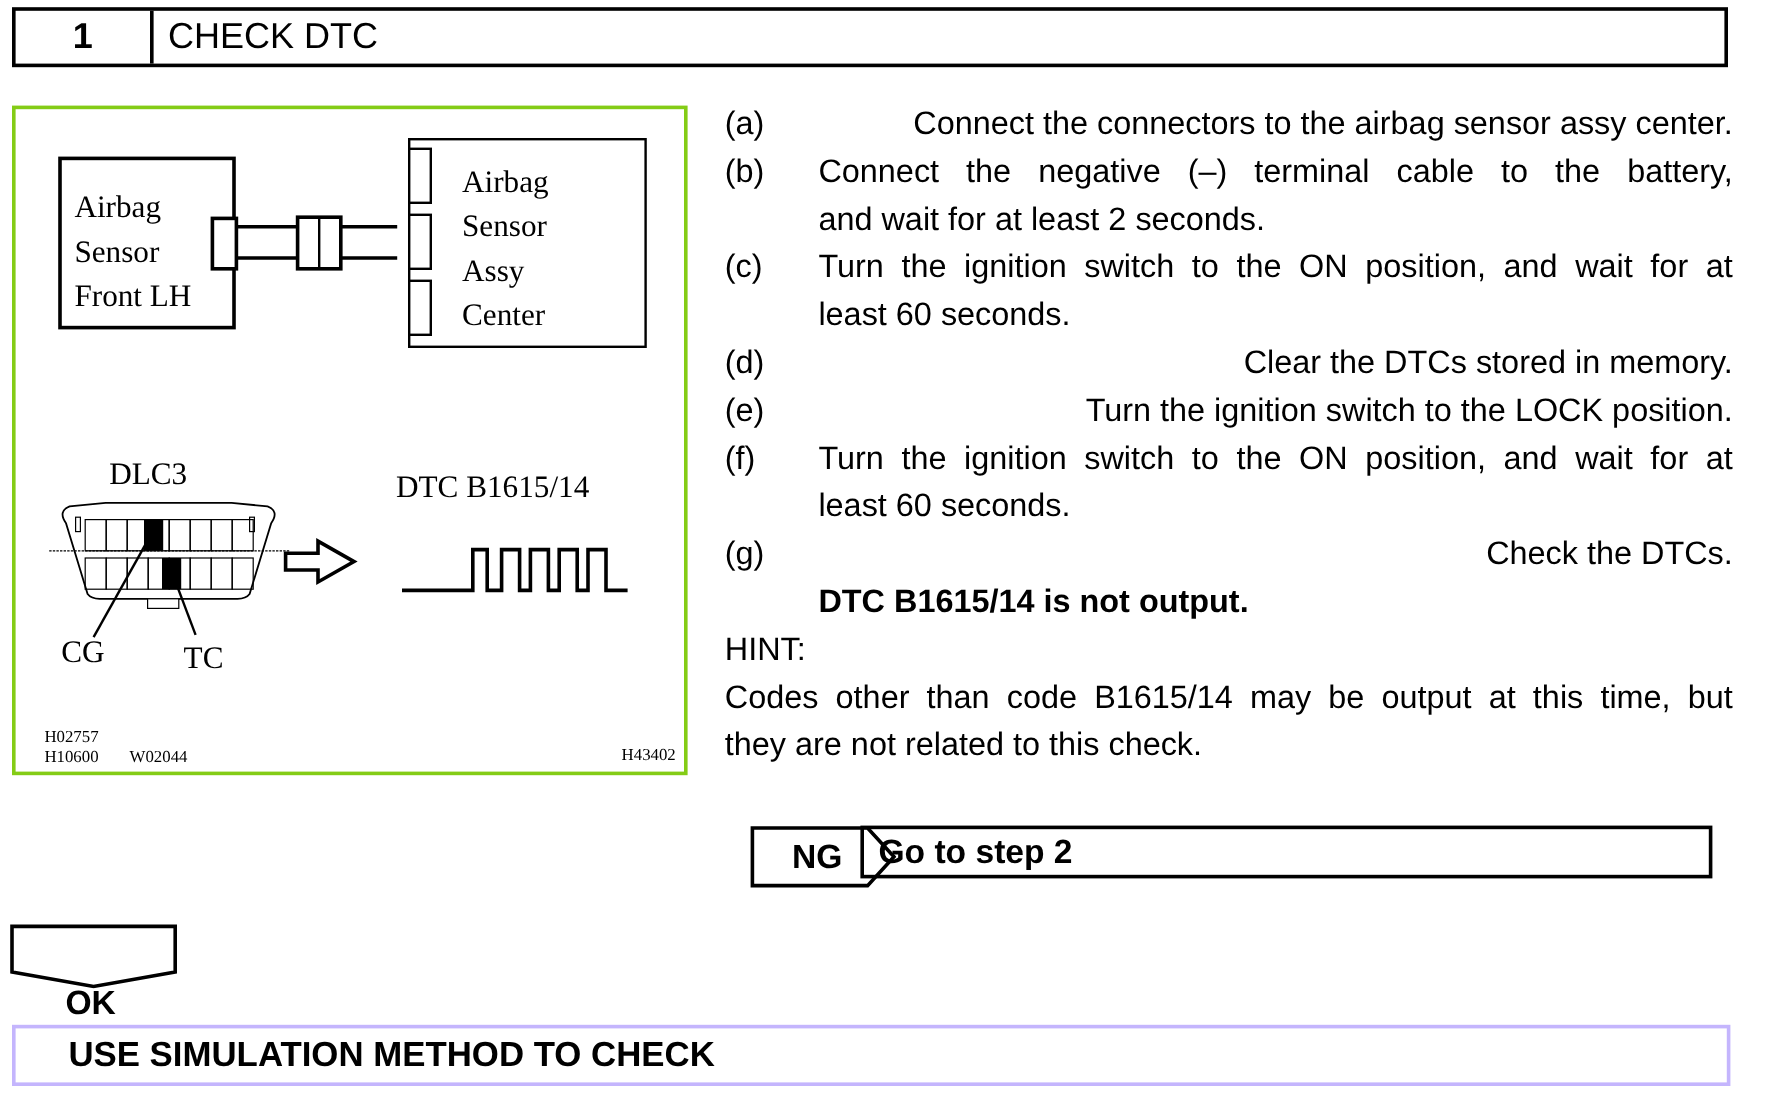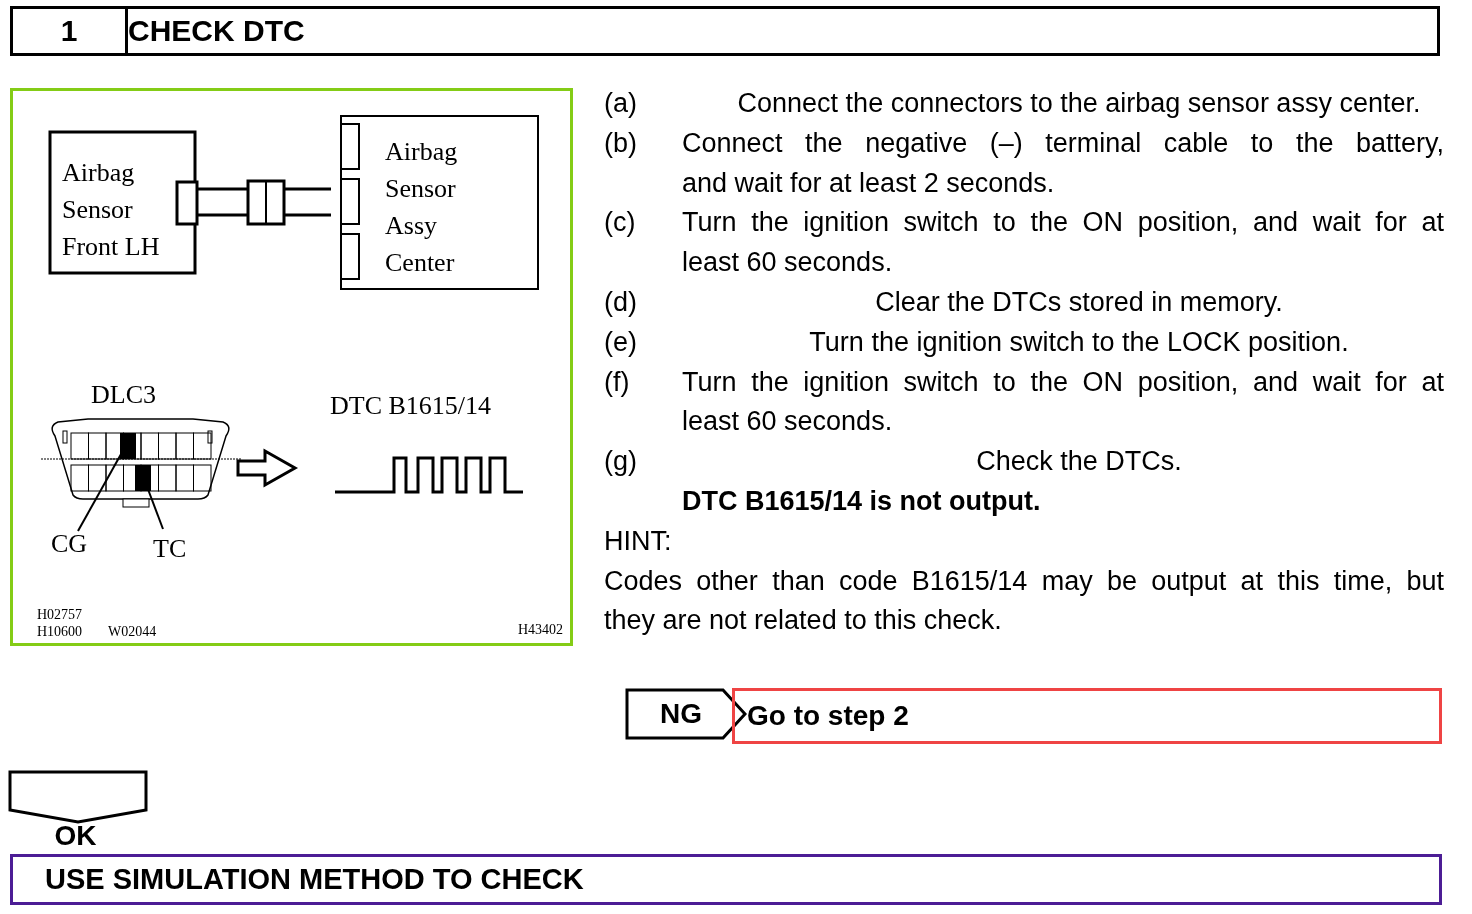--- a/index.html
+++ b/index.html
@@ -2,43 +2,43 @@
 <html><head>
 <meta charset="utf-8">
 <style>
   html, body { margin:0; padding:0; background:#ffffff; }
   body { width:1472px; height:914px; position:relative; overflow:hidden;
          font-family:"Liberation Sans", sans-serif; color:#000; }
   .abs { position:absolute; }
   
   .step-header { left:10px; top:6px; width:1430px; height:50px; border:3px solid #000; box-sizing:border-box; display:flex; }
   .step-num { width:112px; border-right:3px solid #000; display:flex; align-items:center; justify-content:center; font-weight:bold; font-size:30px; }
-  .step-title { display:flex; align-items:center; font-weight:bold; font-size:30px; }
+  .step-title { padding-left:12px; display:flex; align-items:center; font-weight:normal; font-size:30px; }
   
   .figure { left:10px; top:88px; width:563px; height:558px; border:3px solid #84cc16; box-sizing:border-box;font-family:Liberation Serif, serif; }
   .figure svg { position:absolute; left:0; top:0; }
   .fig-label { position:absolute; font-size:26px; line-height:37px; white-space:nowrap; }
   .fig-code { position:absolute; font-size:14px; white-space:nowrap;margin-left:11px; }
   
   .instructions { left:604px; top:84px; width:840px; font-size:27px; line-height:39.8px; }
   .instr-row { display:flex; }
   .instr-letter { width:78px; flex:none; }
   .instr-text { flex:1; text-align:justify; }
-  .instr-text.nojust { text-align:center;margin-left:32px; }
+  .instr-text.nojust { text-align:right;margin-left:32px; }
   .indent { padding-left:78px; }
   .bold { font-weight:bold; }
   
   .ng-tag { left:605px; top:688px; width:122px; height:52px;margin-left:20px; }
   .ng-label { position:absolute; left:0; top:0; width:112px; height:52px; display:flex; align-items:center; justify-content:center; font-weight:bold; font-size:28px; }
-  .goto-box { left:732px; top:688px; width:710px; height:56px; border:3px solid #ef4444; box-sizing:border-box; display:flex; align-items:center; padding-left:12px; font-weight:bold; font-size:28px; }
+  .goto-box { left:717px; top:688px; width:710px; height:44px; border:3px solid #000000; box-sizing:border-box; display:flex; align-items:center; padding-left:12px; font-weight:bold; font-size:28px; }
   
   .ok-tag { left:8px; top:770px; width:142px; height:54px; }
   .ok-label { position:absolute; left:0; top:6px; width:135px; text-align:center; font-weight:bold; font-size:28px;margin-top:44px; }
   
-  .next-box { left:10px; top:854px; width:1432px; height:51px; border:3px solid #4c1d95; box-sizing:border-box; display:flex; align-items:center; padding-left:32px; font-weight:bold; font-size:29px; }
+  .next-box { left:10px; top:854px; width:1432px; height:51px; border:3px solid #c4b5fd; box-sizing:border-box; display:flex; align-items:center; padding-left:44px; font-weight:bold; font-size:29px; }
 </style>
 </head>
 <body>
 
 <div class="abs step-header">
   <div class="step-num">1</div>
   <div class="step-title">CHECK DTC</div>
 </div>
 
 <div class="abs figure">

